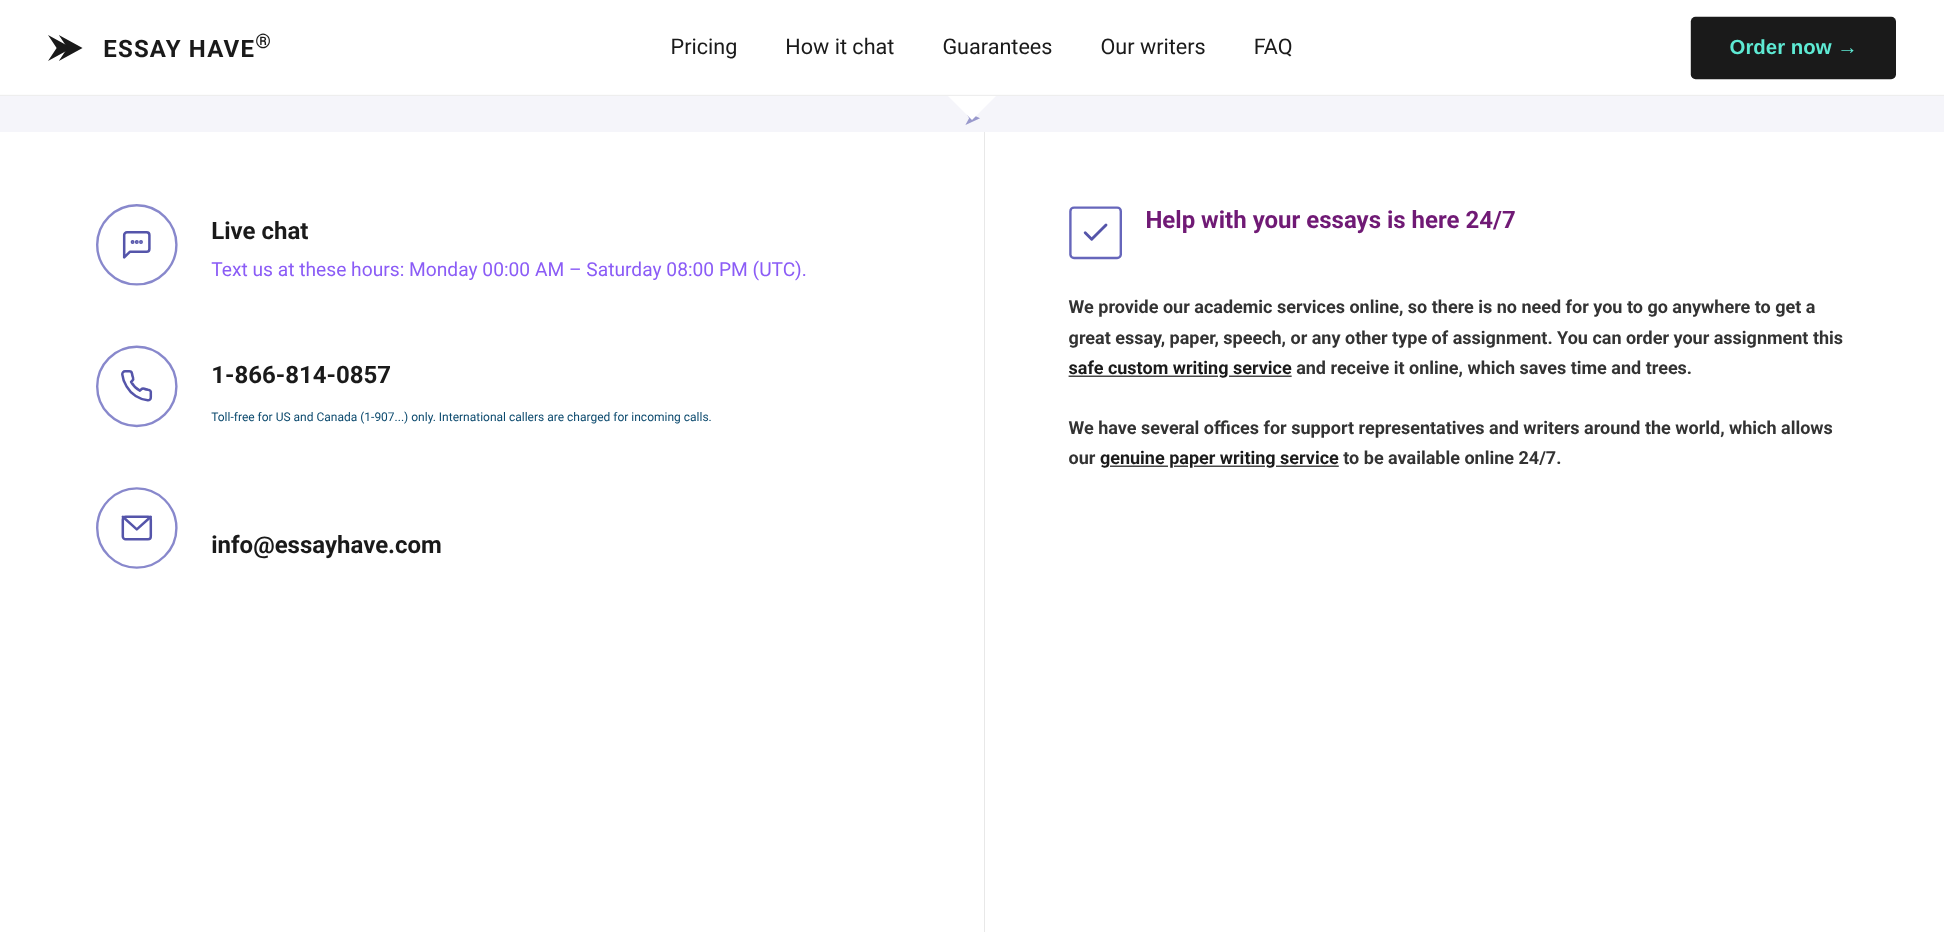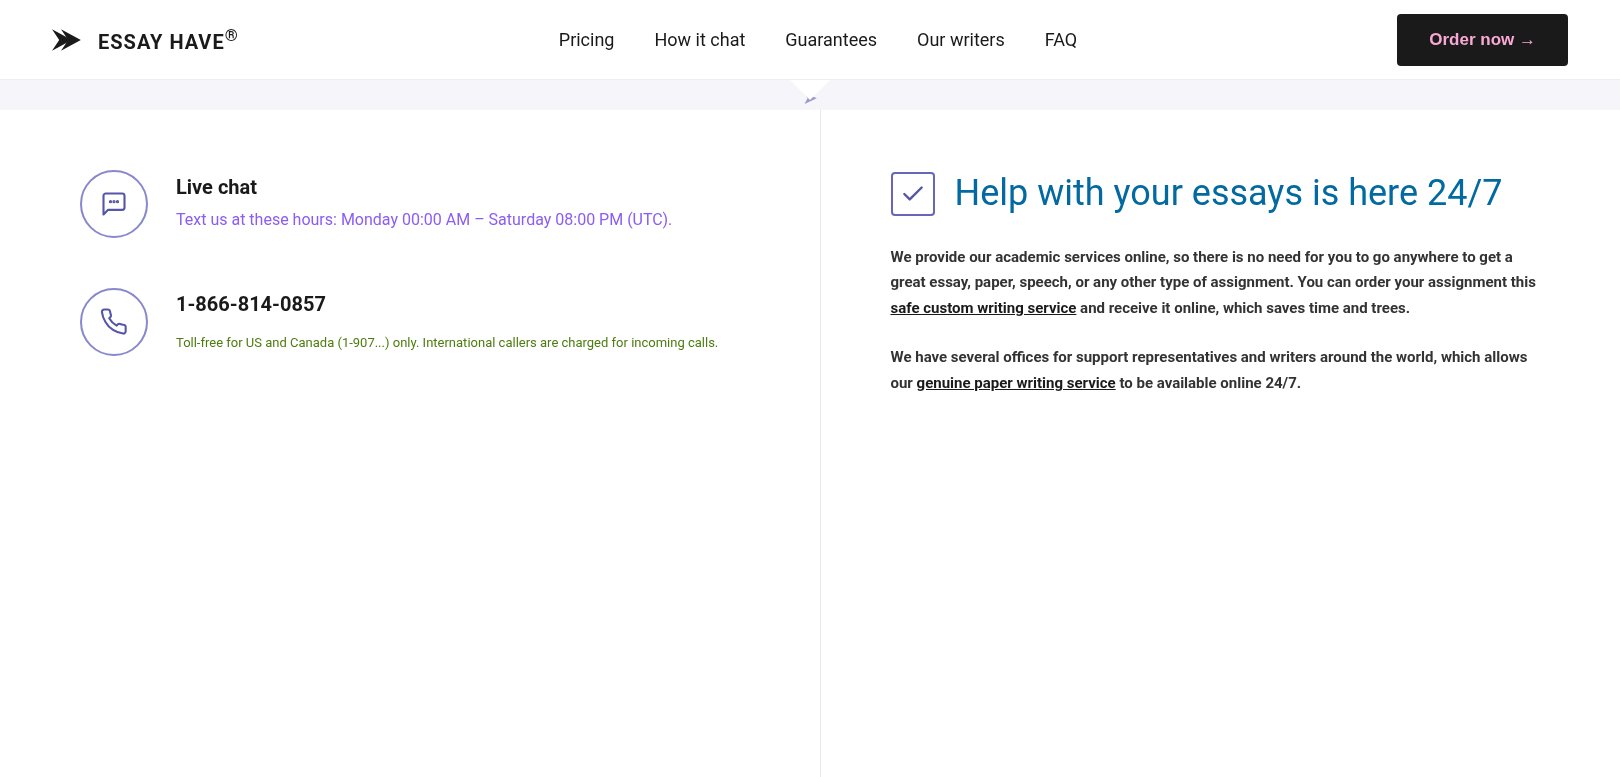--- a/index.html
+++ b/index.html
@@ -3,21 +3,21 @@
   <meta charset="utf-8">
   <style>
     * { margin: 0; padding: 0; box-sizing: border-box; }
     body { font-family: -apple-system, BlinkMacSystemFont, 'Segoe UI', Roboto, sans-serif; background: #fff; color: #1a1a1a; }
 
     
     .navbar {
       display: flex;
       align-items: center;
       justify-content: space-between;
-      padding: 0 52px;
+      padding: 0 40px;
       height: 80px;
       background: #fff;
       border-bottom: 1px solid #eee;
       position: relative;
       z-index: 10;
     }
     .logo-area {
       display: flex;
       align-items: center;
       gap: 10px;
@@ -42,21 +42,21 @@
       list-style: none;
     }
     .nav-links li a {
       text-decoration: none;
       color: #1a1a1a;
       font-size: 18px;
       font-weight: 400;
     }
     .order-btn {
       background: #1a1a1a;
-      color: #f9a8d4;
+      color: #5eead4;
       border: none;
       padding: 16px 32px;
       font-size: 17px;
       font-weight: 600;
       cursor: pointer;
       border-radius: 4px;
       display: flex;
       align-items: center;
       gap: 8px;
     }
@@ -96,21 +96,21 @@
     
     .left-panel {
       flex: 1;
       padding: 60px 80px 60px 80px;
       border-right: 1px solid #e8e8e8;
       background: #fff;
     }
 
     .contact-item {
       display: flex;
-      align-items: center;
+      align-items: flex-end;
       gap: 28px;
       margin-bottom: 50px;
     }
 
     .icon-circle {
       width: 68px;
       height: 68px;
       border-radius: 50%;
       border: 2px solid #8888cc;
       display: flex;
@@ -129,22 +129,22 @@
       font-weight: 700;
       margin-bottom: 8px;
       color: #1a1a1a;
     }
     .contact-info p {
       font-size: 16px;
       line-height: 1.6;
       color: #8b5cf6;
     }
     .contact-info .footnote {
-      font-size: 13px;
-      color: #4d7c0f;
+      font-size: 10px;
+      color: #0c4a6e;
       margin-top: 17px;
       line-height: 1.5;
     }
 
     
     .right-panel {
       flex: 1;
       padding: 60px 70px 60px 70px;
       background: #fff;
     }
@@ -168,23 +168,23 @@
       background: #fff;
       margin-top: 2px;
     }
     .checkbox-icon svg {
       width: 26px;
       height: 26px;
       color: #5555aa;
     }
 
     .panel-header h2 {
-      font-size: 36px;
-      font-weight: 400;
-      color: #0369a1;
+      font-size: 20px;
+      font-weight: 700;
+      color: #701a75;
       line-height: 1.3;
     }
 
     .panel-body p {
       font-size: 15px;
       line-height: 1.7;
       color: #333;
       margin-bottom: 24px;
       font-weight: bold;
     }
@@ -268,20 +268,31 @@
         <svg viewBox="0 0 24 24" fill="none" stroke="currentColor" stroke-width="1.8" stroke-linecap="round" stroke-linejoin="round">
           <path d="M22 16.92v3a2 2 0 0 1-2.18 2 19.79 19.79 0 0 1-8.63-3.07A19.5 19.5 0 0 1 4.69 12 19.79 19.79 0 0 1 1.63 3.42 2 2 0 0 1 3.6 1.24h3a2 2 0 0 1 2 1.72 12.84 12.84 0 0 0 .7 2.81 2 2 0 0 1-.45 2.11L7.91 8.8a16 16 0 0 0 6.29 6.29l.95-.96a2 2 0 0 1 2.11-.45 12.84 12.84 0 0 0 2.81.7A2 2 0 0 1 22 16.92z"></path>
         </svg>
       </div>
       <div class="contact-info">
         <h3>1-866-814-0857</h3>
         <p class="footnote">Toll-free for US and Canada (1-907...) only. International callers are charged for incoming calls.</p>
       </div>
     </div>
 
+    <div class="contact-item">
+      <div class="icon-circle">
+        <svg viewBox="0 0 24 24" fill="none" stroke="currentColor" stroke-width="1.8" stroke-linecap="round" stroke-linejoin="round">
+          <rect x="2" y="4" width="20" height="16" rx="2"></rect>
+          <polyline points="2,4 12,13 22,4"></polyline>
+        </svg>
+      </div>
+      <div class="contact-info">
+        <h3>info@essayhave.com</h3>
+      </div>
+    </div>
 
   </div>
 
   <div class="right-panel">
 
     <div class="panel-header">
       <div class="checkbox-icon">
         <svg viewBox="0 0 24 24" fill="none" stroke="currentColor" stroke-width="2.2" stroke-linecap="round" stroke-linejoin="round">
           <polyline points="20 6 9 17 4 12"></polyline>
         </svg>

